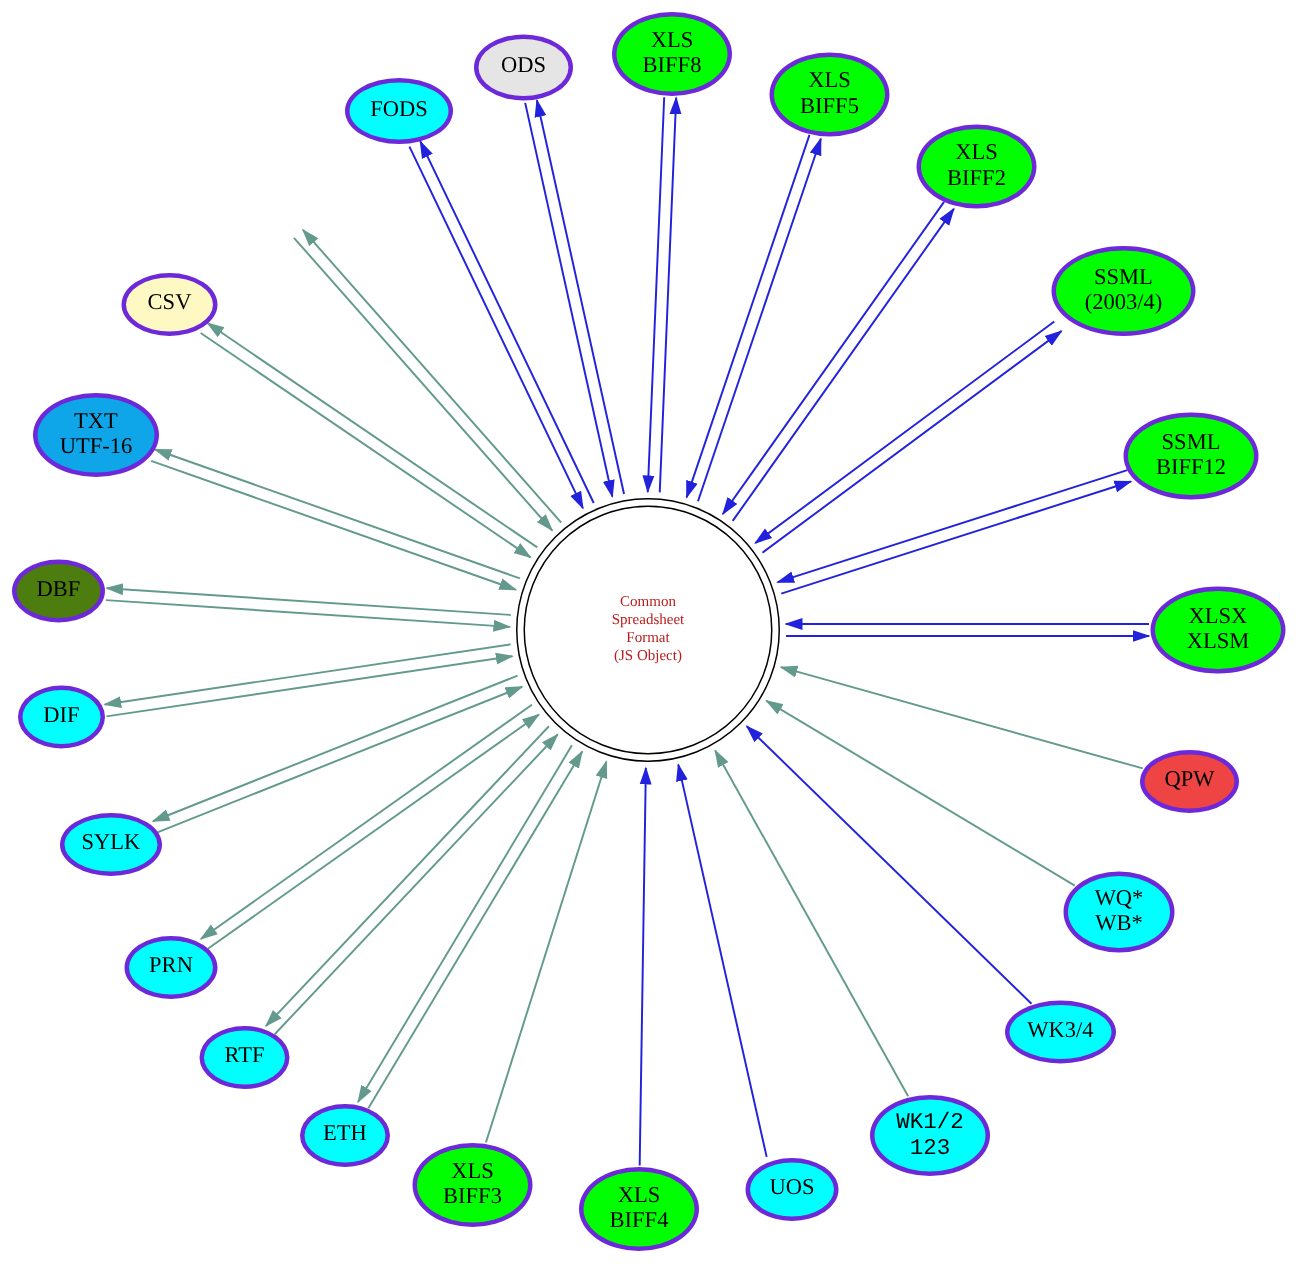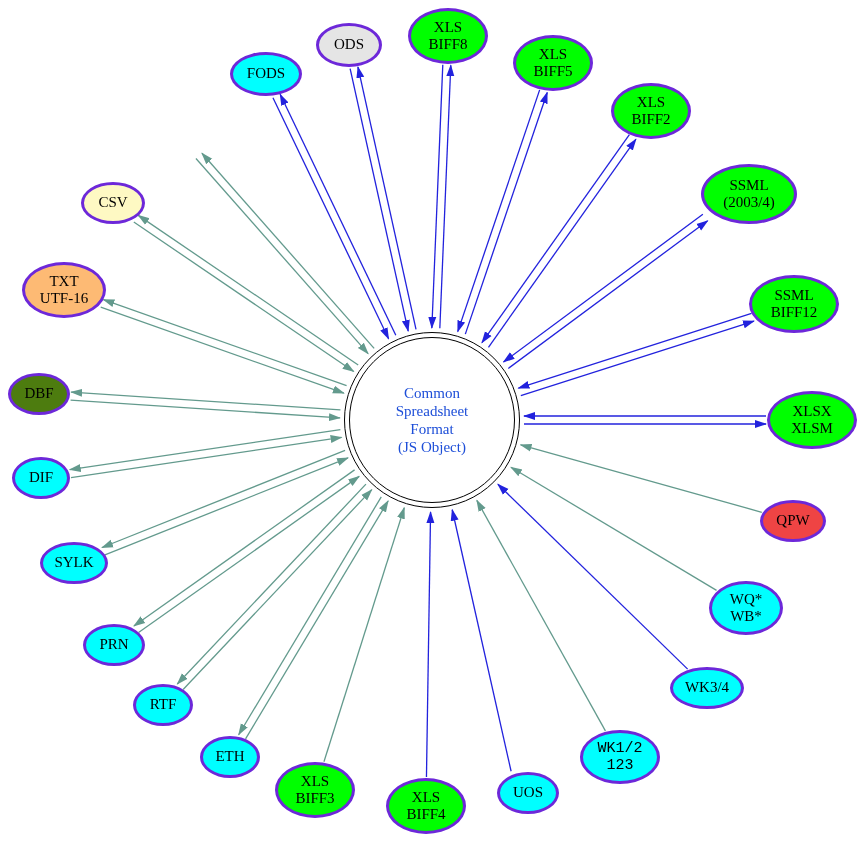--- a/index.html
+++ b/index.html
@@ -29,21 +29,21 @@
     border:1px solid #000;border-radius:50%;
     background:#ffffff;box-sizing:border-box;
     display:flex;align-items:center;justify-content:center;
     z-index:2;
   }
   .center-inner{
     width:calc(100% - 8px);height:calc(100% - 8px);
     border:1px solid #000;border-radius:50%;
     display:flex;align-items:center;justify-content:center;
     text-align:center;box-sizing:border-box;
-    font-size:15px;line-height:1.2;color:#1d4ed8;
+    font-size:10px;line-height:1.2;color:#b91c1c;
     white-space:pre-line;
   }
 </style>
 </head>
 <body>
 
 <div id="diagram">
   <svg id="edge-layer" xmlns="http://www.w3.org/2000/svg" width="866" height="846">
     <defs id="edge-defs">
         <marker id="arrow-blue" markerUnits="userSpaceOnUse" markerWidth="12" markerHeight="10" refX="11" refY="5" orient="auto">
@@ -107,21 +107,21 @@
     <div class="node green" style="left: 408px; top: 8px; width: 80px; height: 56px; background: rgb(0, 255, 0);">XLS
 BIFF8</div>
     <div class="node green" style="left: 513px; top: 35px; width: 80px; height: 56px; background: rgb(0, 255, 0);">XLS
 BIFF5</div>
     <div class="node cyan" style="left: 230px; top: 52px; width: 72px; height: 44px; background: rgb(0, 255, 255);">FODS</div>
     <div class="node green" style="left: 611px; top: 83px; width: 80px; height: 56px; background: rgb(0, 255, 0);">XLS
 BIFF2</div>
     <div class="node green" style="left: 701px; top: 164px; width: 96px; height: 60px; background: rgb(0, 255, 0);">SSML
 (2003/4)</div>
     <div class="node cyan" style="left: 81px; top: 182px; width: 64px; height: 42px; background: #fef9c3;">CSV</div>
-    <div class="node cyan" style="left: 22px; top: 262px; width: 84px; height: 56px; background: #fdba74;">TXT
+    <div class="node cyan" style="left: 22px; top: 262px; width: 84px; height: 56px; background: #0ea5e9;">TXT
 UTF-16</div>
     <div class="node green" style="left: 749px; top: 275px; width: 90px; height: 58px; background: rgb(0, 255, 0);">SSML
 BIFF12</div>
     <div class="node cyan" style="left: 8px; top: 373px; width: 62px; height: 42px; background: #4d7c0f;">DBF</div>
     <div class="node green" style="left: 767px; top: 391px; width: 90px; height: 58px; background: rgb(0, 255, 0);">XLSX
 XLSM</div>
     <div class="node cyan" style="left: 12px; top: 457px; width: 58px; height: 42px; background: rgb(0, 255, 255);">DIF</div>
     <div class="node cyan" style="left: 760px; top: 500px; width: 66px; height: 42px; background: #ef4444;">QPW</div>
     <div class="node cyan" style="left: 40px; top: 542px; width: 68px; height: 42px; background: rgb(0, 255, 255);">SYLK</div>
     <div class="node cyan" style="left: 709px; top: 581px; width: 74px; height: 54px; background: rgb(0, 255, 255);">WQ*

